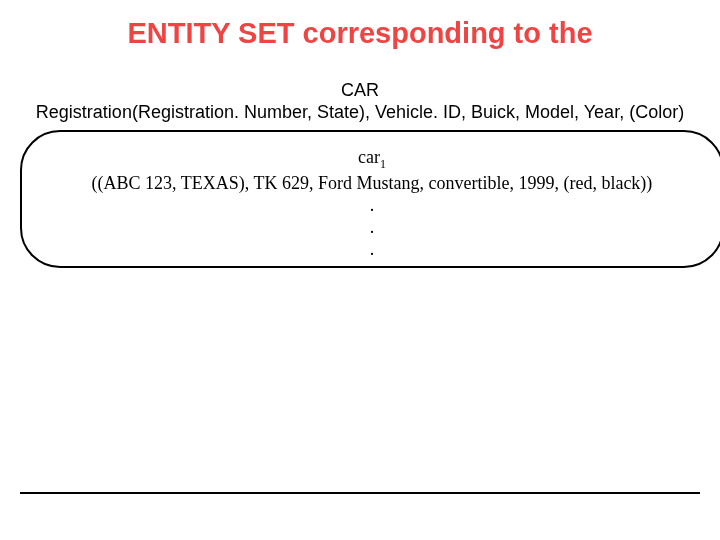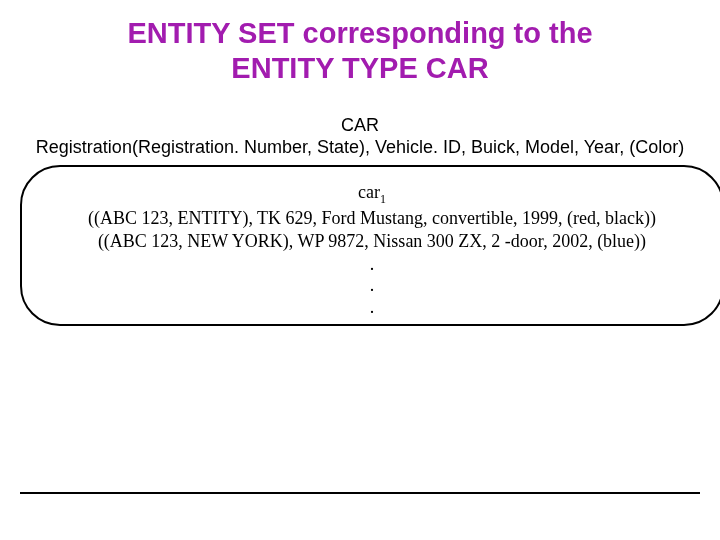--- a/index.html
+++ b/index.html
@@ -12,21 +12,21 @@
     color: #000000;
   }
   .slide {
     width: 720px;
     height: 540px;
     position: relative;
     box-sizing: border-box;
     padding: 10px 20px 0 20px;
   }
   .title {
-    color: #a21caf;
+    color: #ef4444;
     font-weight: bold;
     font-size: 29px;
     text-align: center;
     line-height: 1.2;
     margin-top: 6px;
   }
   .schema-block {
     text-align: center;
     font-size: 18px;
     margin-top: 28px;
@@ -74,40 +74,38 @@
     border-top: 2px solid #000;
   }
 </style>
 </head>
 <body>
 
 <div class="slide">
 
   <div class="title">
     <span>ENTITY SET corresponding to the</span><br>
-    <span>ENTITY TYPE CAR</span>
   </div>
 
   <div class="schema-block">
     <span>CAR</span><br>
     <span>Registration(Registration. Number, State), Vehicle. ID, Buick, Model, Year, (Color)</span>
   </div>
 
   <div class="box-wrap">
     <div class="rounded-box">
 
       <div class="entry">
         <span class="label">
           <span>car</span><span class="sub">1</span>
         </span>
-        <span class="tuple">((ABC 123, ENTITY), TK 629, Ford Mustang, convertible, 1999, (red, black))</span>
+        <span class="tuple">((ABC 123, TEXAS), TK 629, Ford Mustang, convertible, 1999, (red, black))</span>
       </div>
 
       <div class="entry">
-        <span class="tuple">((ABC 123, NEW YORK), WP 9872, Nissan 300 ZX, 2 -door, 2002, (blue))</span>
       </div>
 
       <div class="entry">
       </div>
 
       <div class="dots">.</div>
       <div class="dots">.</div>
       <div class="dots">.</div>
 
     </div>

